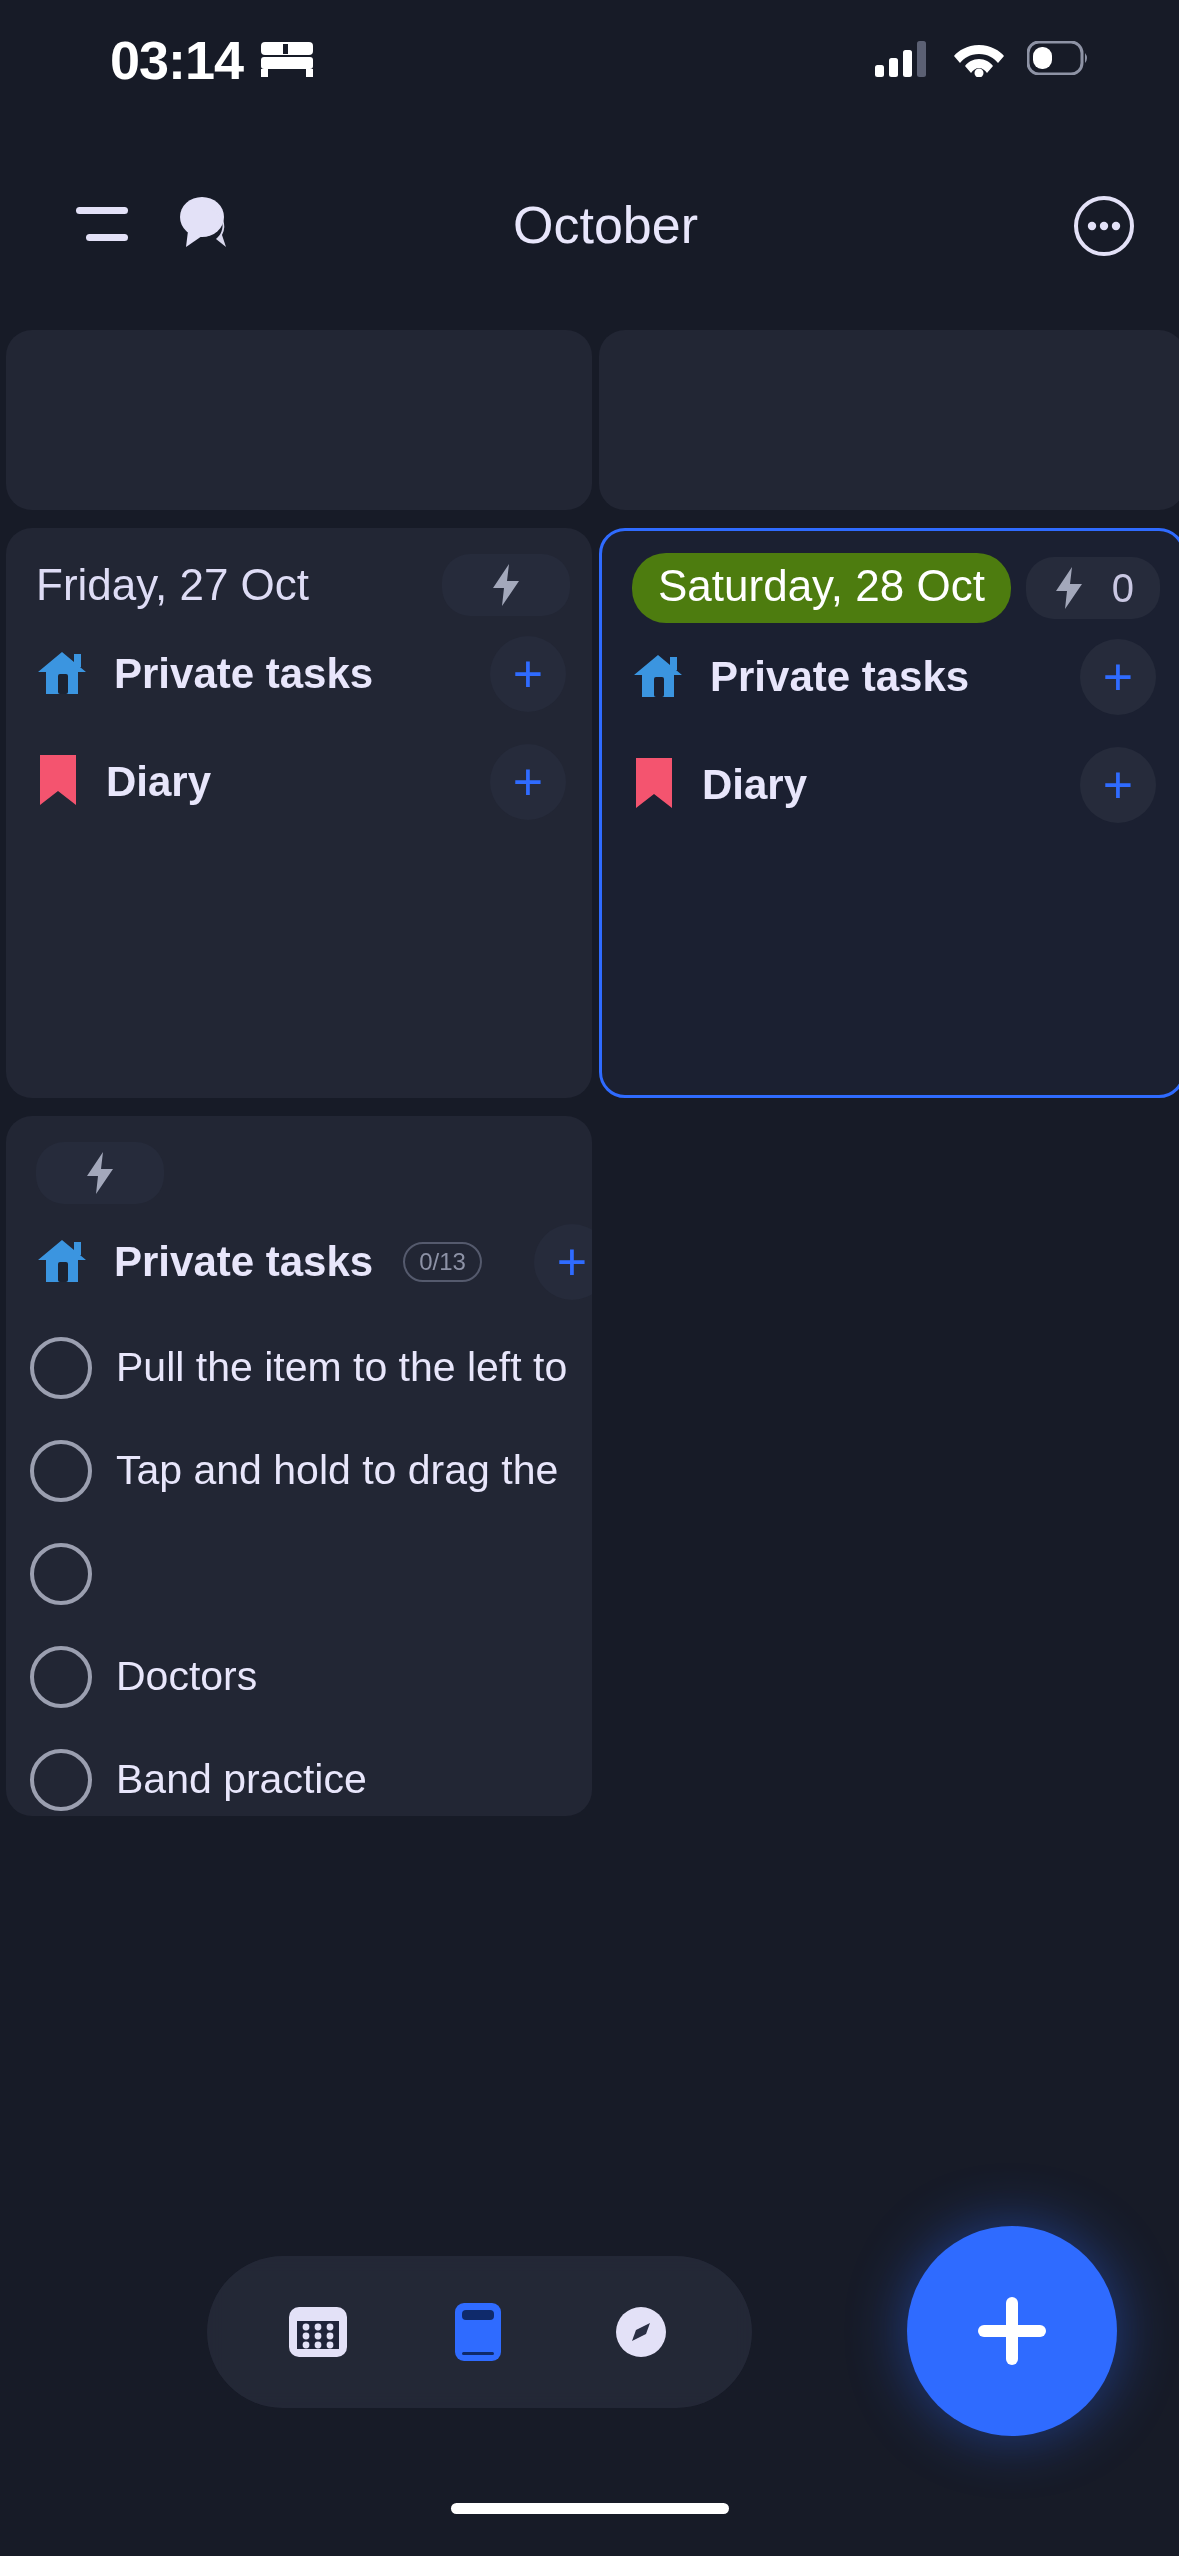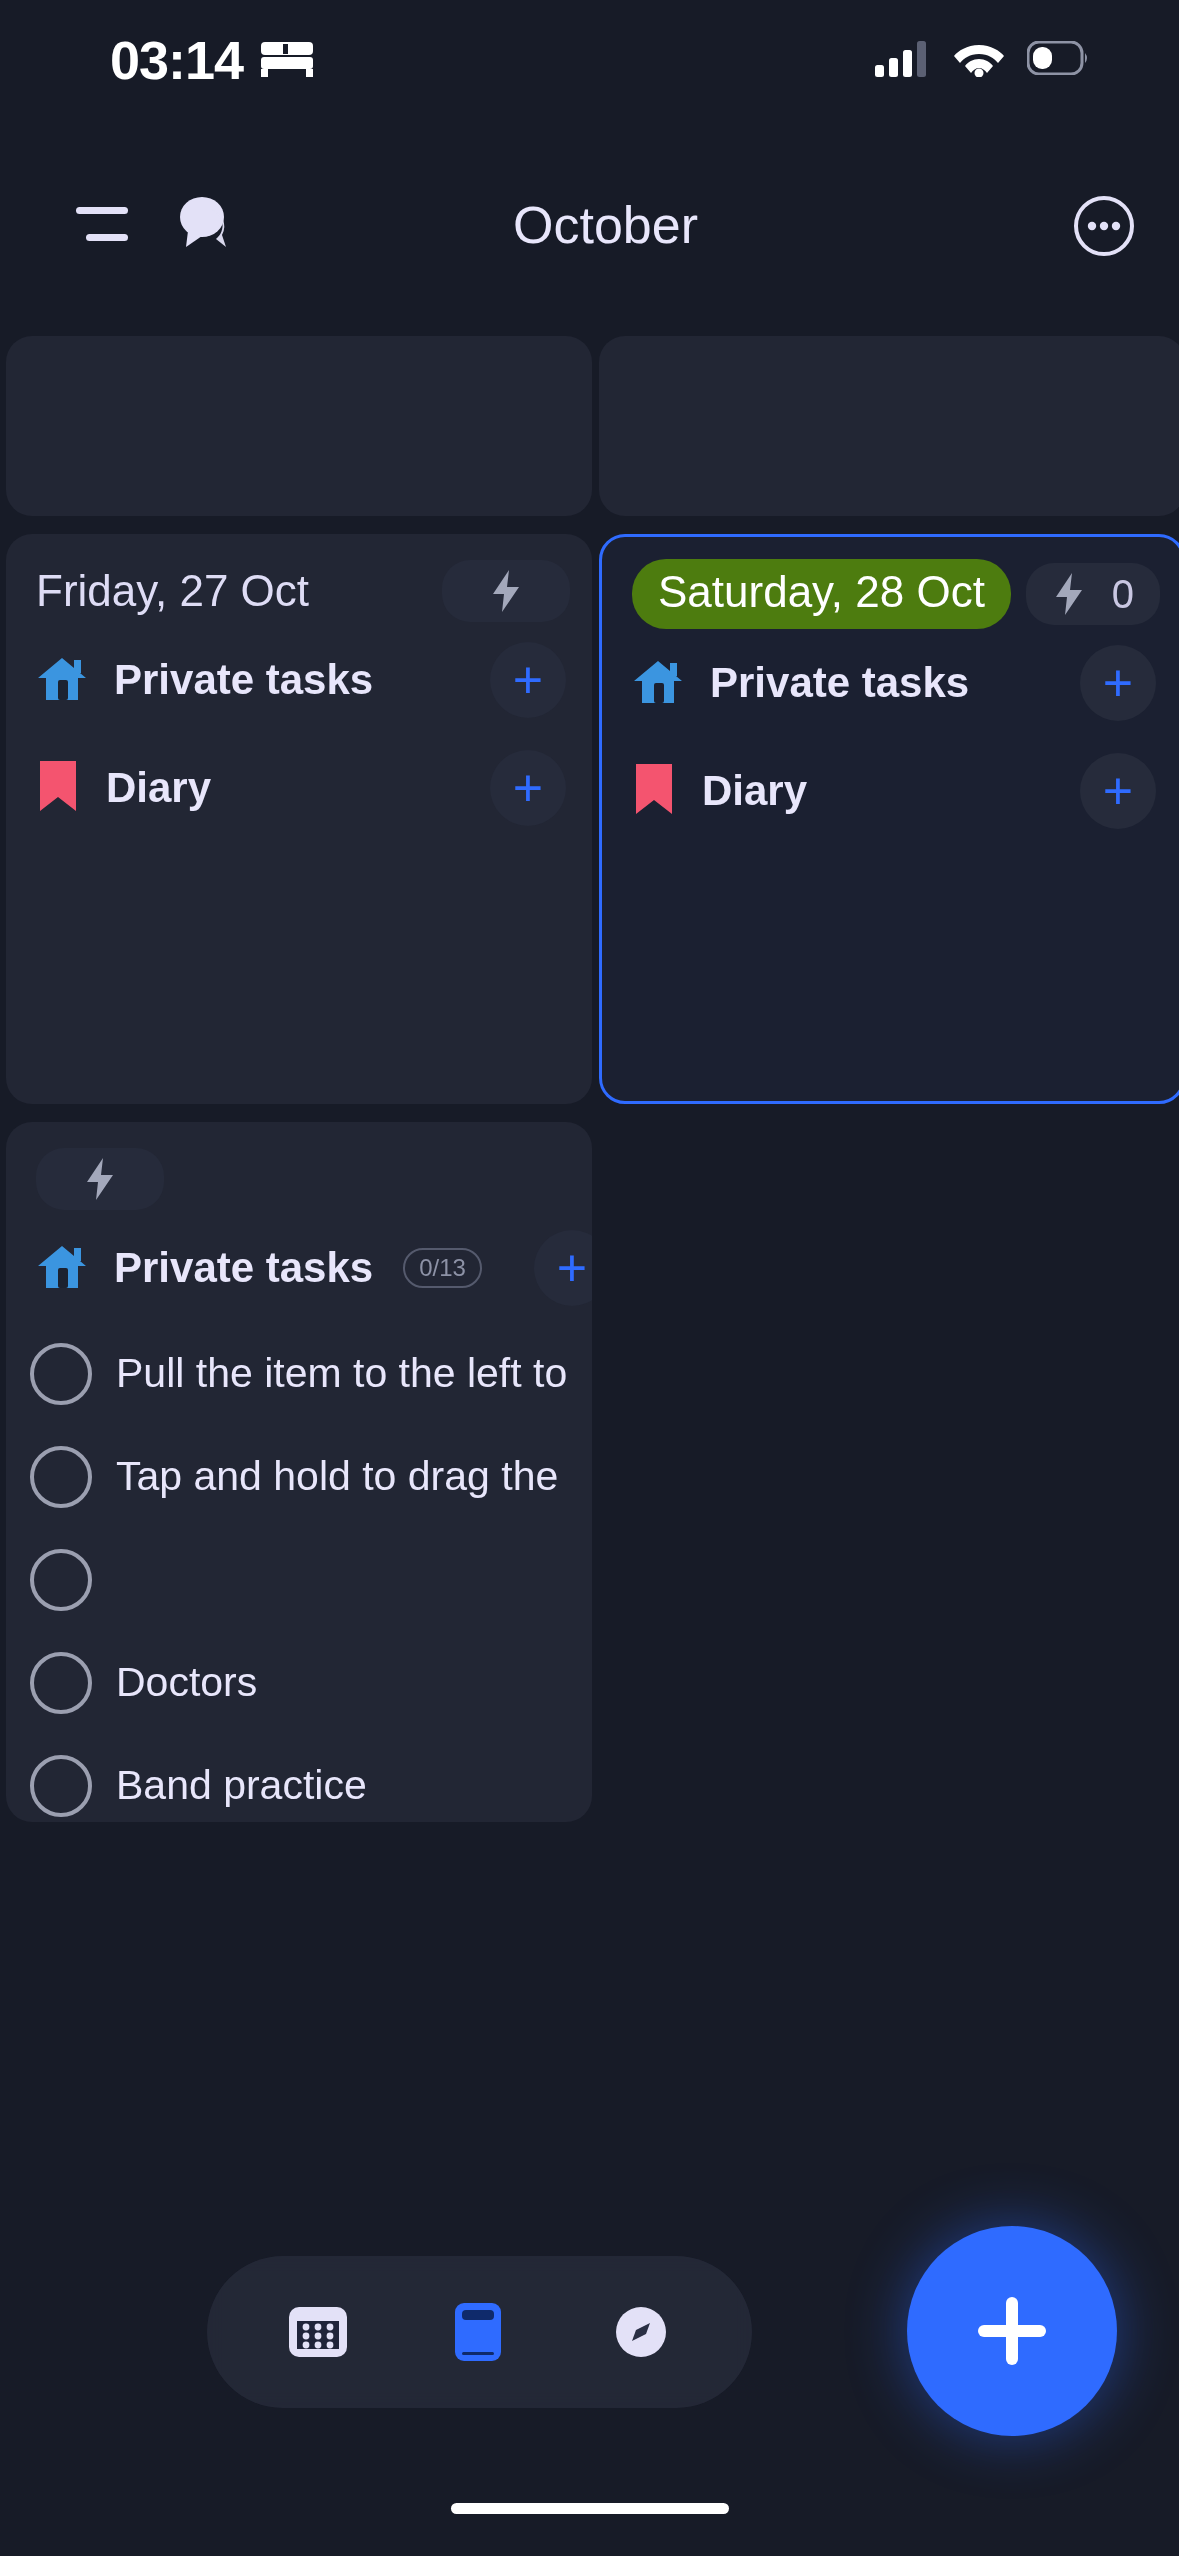--- a/index.html
+++ b/index.html
@@ -36,21 +36,21 @@
   .nav-title {
     position: absolute; left: 0; right: 0; text-align: center;
     color: #e8e6fb; font-size: 52px; font-weight: 400; pointer-events: none;
   }
   .nav-right { position: absolute; right: 60px; display: flex; align-items: center; }
 
   
   .board {
     position: absolute; top: 330px; left: 0; width: 1179px; height: 2100px;
   }
-  .col { position: absolute; top: 6px; width: 586px; }
+  .col { position: absolute; top: 0; width: 586px; }
   .col-left { left: 6px; }
   .col-right { left: 599px; }
 
   .card {
     background: #222634;
     border-radius: 26px;
     position: relative;
     margin-bottom: 18px;
     overflow: hidden;
   }

